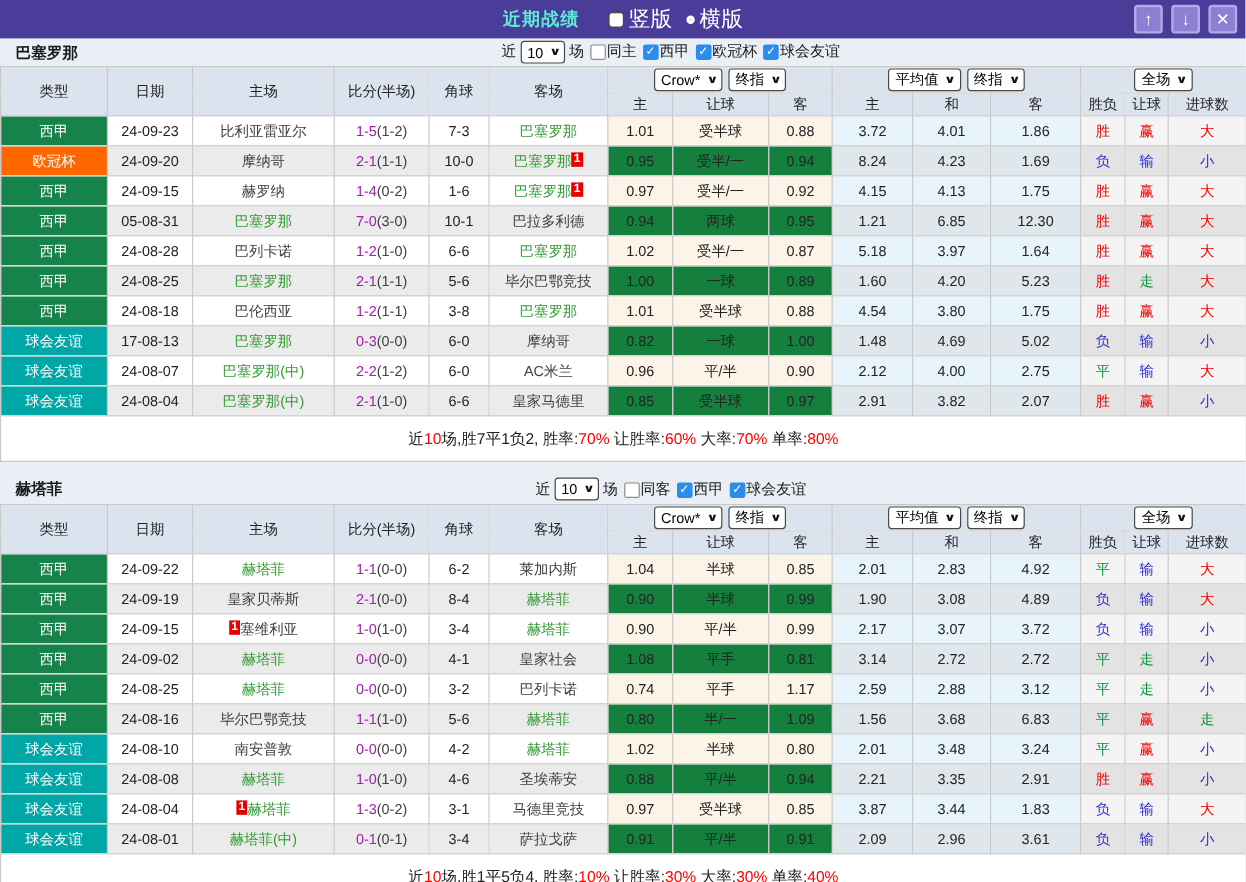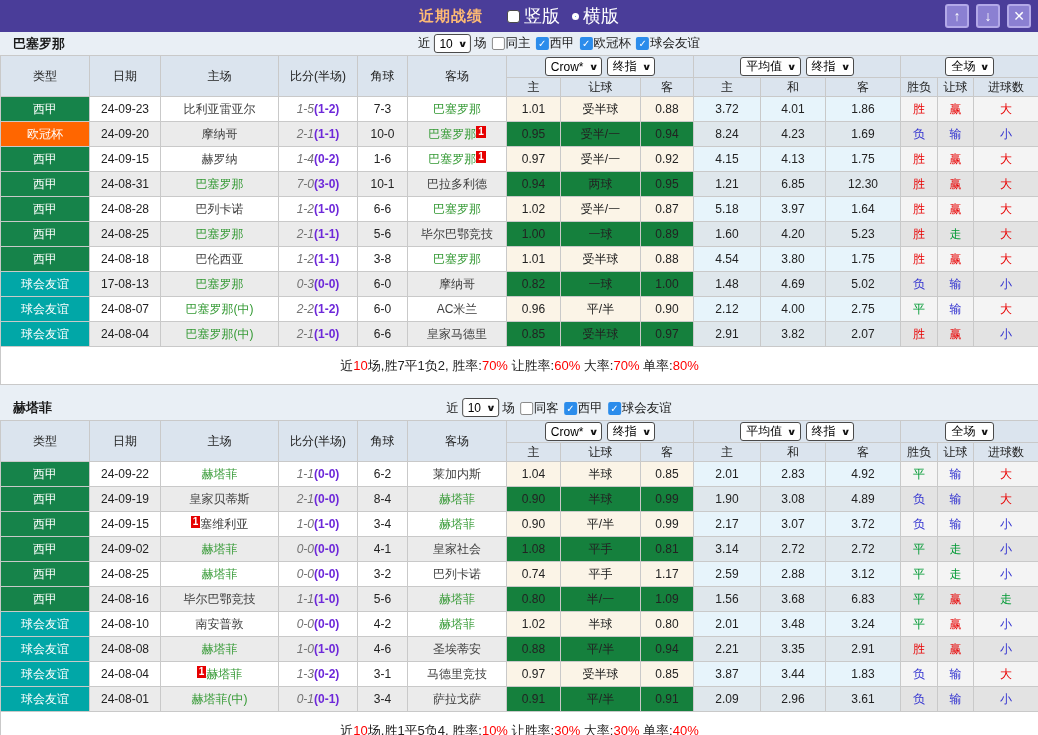--- a/index.html
+++ b/index.html
@@ -10,21 +10,21 @@
     font-family:"Liberation Sans","DejaVu Sans",sans-serif;
     -webkit-font-smoothing:antialiased;
   }
   .page { width:1038px; height:735px; background:#e9eff5; }
 
   
   .titlebar {
     height:32px; background:#4a3d99; position:relative;
     display:flex; align-items:center; justify-content:center;
   }
-  .titlebar .title { color:#fdba74; font-weight:bold; font-size:15px; letter-spacing:1px; }
+  .titlebar .title { color:#5eead4; font-weight:bold; font-size:15px; letter-spacing:1px; }
   .radio-group { display:inline-flex; align-items:center; margin-left:12px; }
   .radio-opt { display:inline-flex; align-items:center; color:#fff; font-size:18px; margin-left:12px; cursor:pointer; }
   .radio-dot { display:inline-block; border-radius:50%; margin-right:4px; }
   .radio-dot.sel { width:13px; height:13px; background:#fff; }
   .radio-dot.unsel { width:7px; height:7px; border:3px solid #fff; background:#2f9fe0; }
   .tb-buttons { position:absolute; right:7px; top:4px; display:flex; }
   .tb-btn {
     width:24px; height:24px; margin-left:7px;
     background:#8b80d2; border:2px solid #b3a9e8; border-radius:3px;
     color:#fff; font-weight:bold; font-size:14px; line-height:19px; text-align:center;
@@ -73,22 +73,22 @@
   td.c-avg  { background:rgba(183,223,243,0.33);margin-left:16px; }
   tr.even td.c-avg { background:#dfe7ec; }
   td.c-res  { background:rgba(110,110,110,0.075); }
   tr.even td.c-res { background:#e3e3e3; }
   td.league { color:#fff; }
   td.league.lg-liga { background:#16834a; }
   td.league.lg-cup { background:#ff6600; }
   td.league.lg-friendly { background:#01a7a7; }
   .t-focus { color:#339933; }
   .t-norm { color:#404040; }
-  .ft { color:#737373;font-style:italic; }
-  .ht { color:#6d28d9;font-weight:bold; }
+  .ft { color:#a21caf; }
+  .ht { color:#404040; }
   .badge {
     display:inline-block; background:#e60000; color:#fff; font-size:10px; font-weight:bold;
     line-height:12px; padding:0 2px; position:relative; top:-3px;
   }
   .r-red { color:#e80000; } .r-blue { color:#3030d0; } .r-green { color:#009933; }
   td.summary { height:38px; background:#fff; font-size:13px; color:#222; }
   td.summary .red { color:#ff0000; }
 </style>
 </head>
 <body>
@@ -253,21 +253,21 @@
               <td class="c-odds">0.92</td>
               <td class="c-avg">4.15</td>
               <td class="c-avg">4.13</td>
               <td class="c-avg">1.75</td>
               <td class="c-res"><span class="r-red">胜</span></td>
               <td class="c-res"><span class="r-red">赢</span></td>
               <td class="c-res"><span class="r-red">大</span></td>
             </tr>
             <tr class="even">
               <td class="league lg-liga"><span>西甲</span></td>
-              <td>24-08-31</td>
+              <td>05-08-31</td>
               <td><span class="t-focus">巴塞罗那</span></td>
               <td><span class="ft">7-0</span><span class="ht">(3-0)</span></td>
               <td>10-1</td>
               <td><span class="t-norm">巴拉多利德</span></td>
               <td class="c-odds">0.94</td>
               <td class="c-odds">两球</td>
               <td class="c-odds">0.95</td>
               <td class="c-avg">1.21</td>
               <td class="c-avg">6.85</td>
               <td class="c-avg">12.30</td>

